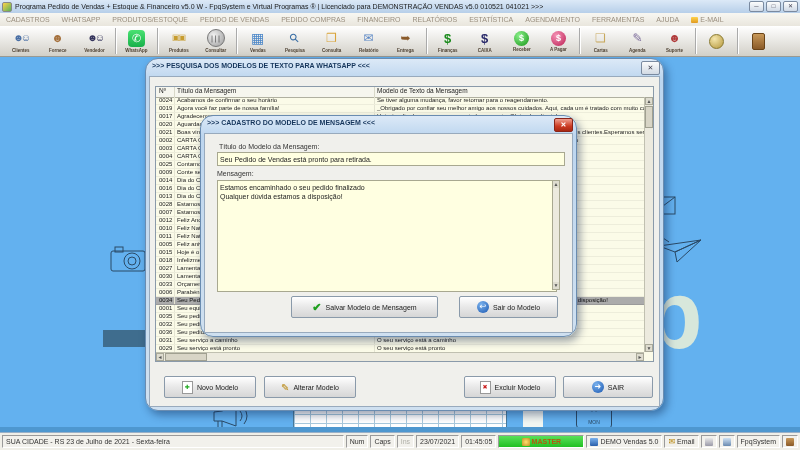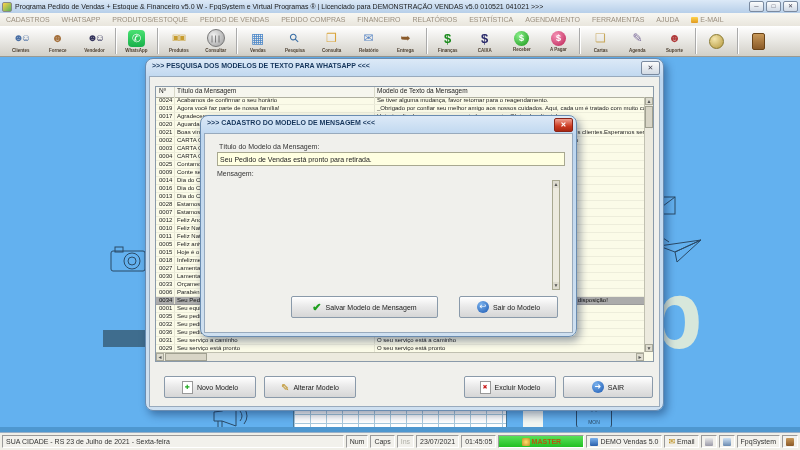--- a/index.html
+++ b/index.html
@@ -58,21 +58,21 @@
   #wp-bar{left:103px;top:273px;width:48px;height:17px;background:#3f6d8e;}
   #wp-letter{left:644px;top:210px;font-size:96px;font-weight:bold;color:#d7e7db;line-height:1;}
   #wp-keyboard{left:293px;top:347px;width:212px;height:28px;background:#fff;border:1px solid #4a7a9a;border-radius:3px 3px 0 0;
      background-image:repeating-linear-gradient(to right,#a8c8dc 0 1px,transparent 1px 16px),
                       repeating-linear-gradient(to bottom,#a8c8dc 0 1px,transparent 1px 9px);}
   #wp-strip{left:523px;top:343px;width:20px;height:32px;background:#f2f6f2;border-radius:2px;}
   #wp-mon{left:576px;top:347px;width:34px;height:23px;border:1px solid #2b4a66;border-radius:4px;
      font-size:5px;color:#2b4a66;text-align:center;line-height:34px;}
   #wp-mon::before{content:"▯ ▯";position:absolute;top:2px;left:0;right:0;line-height:1;font-size:5px;}
   
-  .dialog{position:absolute;border:1px solid #6a8cb0;border-radius:8px;
+  .dialog{position:absolute;border:1px solid #6a8cb0;border-radius:13px;
     background:linear-gradient(#dce9f7,#bdd6ef 20px,#cfe0f0);
     box-shadow:3px 4px 9px rgba(0,20,60,.40);}
   .dlg-title{position:absolute;left:6px;top:3px;font-size:7px;font-weight:600;color:#16365c;white-space:nowrap;}
   .dlg-client{position:absolute;left:3px;right:3px;top:17px;bottom:3px;background:#f0f0ec;border:1px solid #98aabd;}
   .close-lite{position:absolute;top:2px;right:3px;width:17px;height:12px;border:1px solid #7a8aa0;border-radius:2px;
     background:linear-gradient(#fbfbfb,#d2dae4);color:#445;font-size:7px;line-height:11px;text-align:center;}
   .close-red{position:absolute;top:2px;right:3px;width:17px;height:12px;border:1px solid #8a2418;border-radius:2px;
     background:linear-gradient(#f0a090,#cc3a22 60%,#a82812);color:#fff;font-size:7px;line-height:11px;text-align:center;font-weight:bold;}
   .btn{position:absolute;height:20px;border:1px solid #8a9aaa;border-radius:2px;
     background:linear-gradient(#ffffff,#e8e8e8 50%,#d6d6d6);
@@ -487,20 +487,22 @@
 </div>
 
 <div class="dialog" id="message-dialog">
   <span class="dlg-title">&gt;&gt;&gt; CADASTRO DO MODELO DE MENSAGEM &lt;&lt;&lt;</span>
   <span class="close-red">✕</span>
   <div class="dlg-client"></div>
 
   <span class="flabel" style="left:18px;top:27px">Título do Modelo da Mensagem:</span>
   <input id="title-field" value="Seu Pedido de Vendas está pronto para retirada." style="">
   <span class="flabel" style="left:16px;top:54px">Mensagem:</span>
+  <textarea id="message-field" style="">Estamos encaminhado o seu pedido finalizado
+Qualquer dúvida estamos a disposição!</textarea>
   <div class="ta-scroll">
     <span class="arr a-up">▲</span>
     <span class="arr a-dn">▼</span>
   </div>
 
   <div class="btn" style="left:90px;top:180px;width:145px">
     <span class="check-icon"></span>
     <span>Salvar Modelo de Mensagem</span>
   </div>
   <div class="btn" style="left:258px;top:180px;width:97px">

